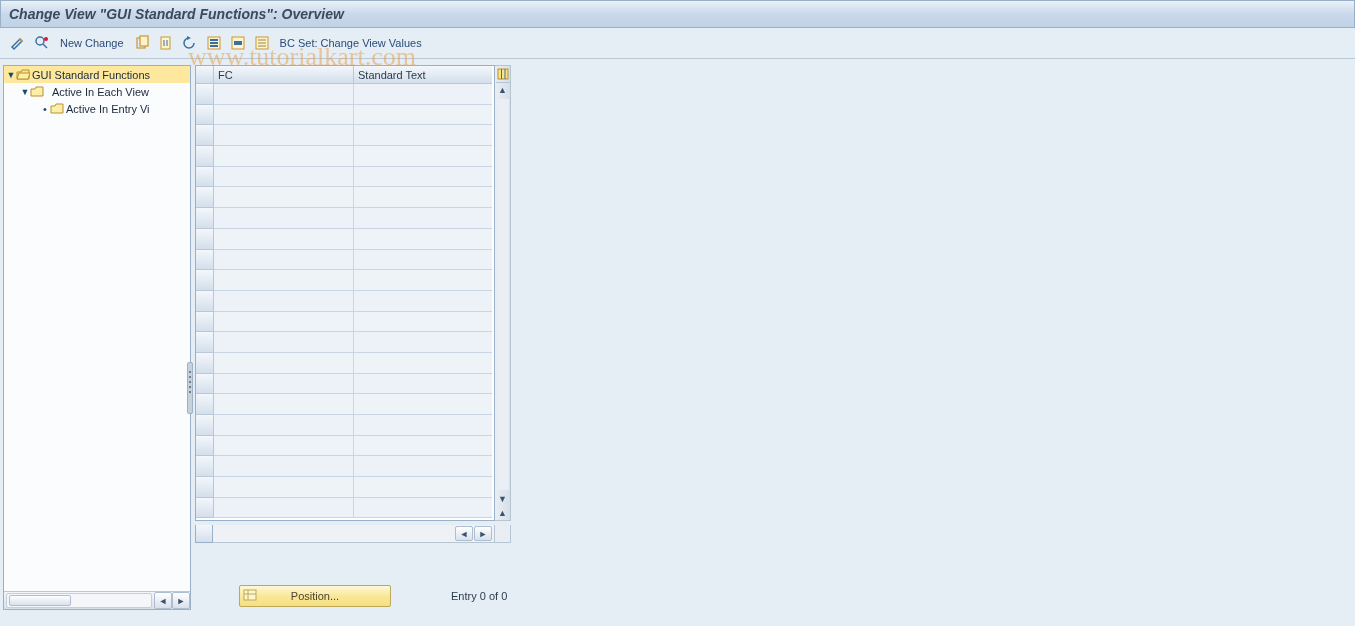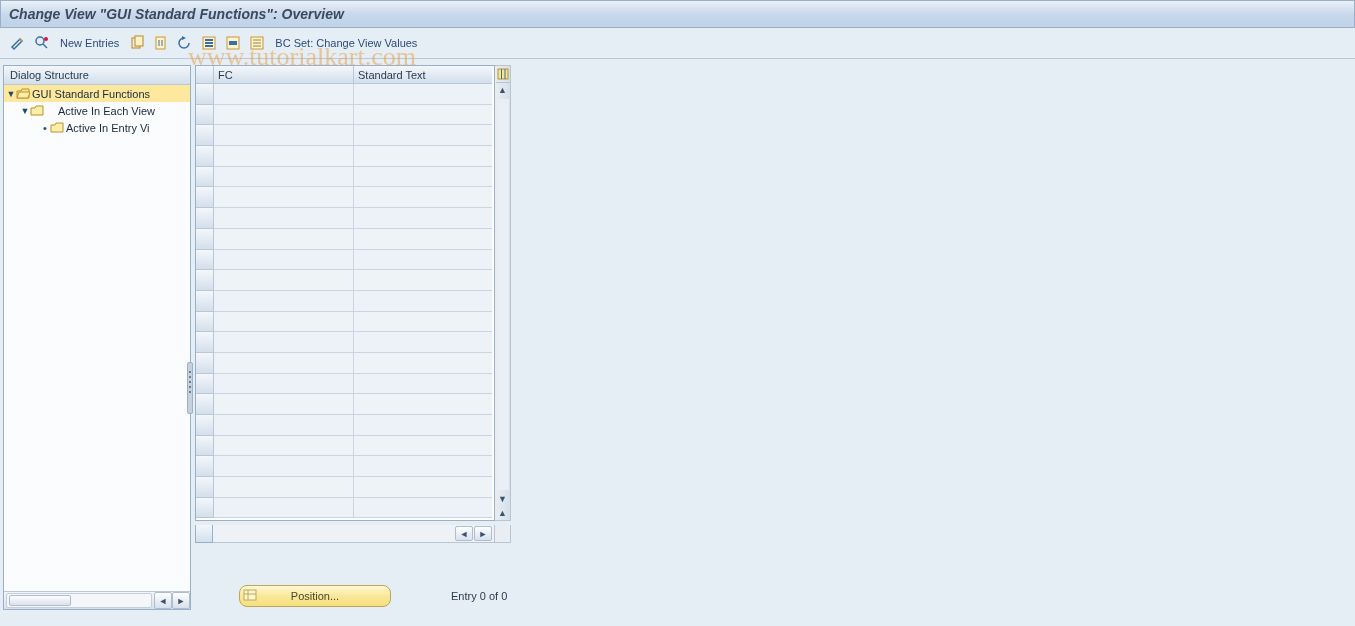--- a/index.html
+++ b/index.html
@@ -259,21 +259,21 @@
     height: 22px;
     display:flex;
     align-items:center;
   }
   .position-btn {
     margin-left:44px;
     width:150px;
     height:20px;
     background:linear-gradient(to bottom,#fef8d6 0%, #f9e89a 50%, #f6df7d 100%);
     border:1px solid #bca85a;
-    border-radius:8px;
+    border-radius:2px;
     display:flex;
     align-items:center;
     justify-content:center;
     color:#4a4430;
     font-size:11px;
     cursor:pointer;
     position:relative;
   }
   .position-btn .pb-icon {
     position:absolute;
@@ -326,21 +326,21 @@
         <path d="M10 4 L12 6" stroke="#d79a3a" stroke-width="2"></path>
       </svg>
   </span>
   <span class="tb-icon">
     <svg width="16" height="16">
         <circle cx="6" cy="6" r="4" fill="none" stroke="#3a6fa5" stroke-width="1.5"></circle>
         <line x1="9" y1="9" x2="13" y2="13" stroke="#3a6fa5" stroke-width="1.5"></line>
         <circle cx="12" cy="4" r="2" fill="#d14"></circle>
       </svg>
   </span>
-  <span class="tb-text">New Entries</span>
+  <span class="tb-text">New Change</span>
   <span class="tb-icon">
     <svg width="16" height="16">
         <rect x="3" y="3" width="8" height="10" fill="none" stroke="#c9953a" stroke-width="1.2"></rect>
         <rect x="6" y="1" width="8" height="10" fill="#fef3c9" stroke="#c9953a" stroke-width="1.2"></rect>
       </svg>
   </span>
   <span class="tb-icon">
     <svg width="16" height="16">
         <rect x="3" y="2" width="9" height="12" fill="#fef3c9" stroke="#c9953a" stroke-width="1"></rect>
         <line x1="6" y1="5" x2="6" y2="11" stroke="#3a6fa5"></line>
@@ -376,40 +376,39 @@
       </svg>
   </span>
   <span class="tb-text">BC Set: Change View Values</span>
 </div>
 
 <div class="watermark">www.tutorialkart.com</div>
 
 <div class="content">
 
   <div class="tree-panel">
-    <div class="tree-header">Dialog Structure</div>
     <div class="tree-body">
       <div class="tree-row selected" style="padding-left:2px;">
         <span class="expander">▼</span>
         <span class="folder-icon">
           <svg width="14" height="12">
               <path d="M1 3 L5 3 L6 1 L13 1 L13 10 L1 10 Z" fill="#fbe48a" stroke="#b8932e"></path>
               <path d="M1 10 L3 4 L14 4 L12 10 Z" fill="#fdeea8" stroke="#b8932e"></path>
             </svg>
         </span>
         <span style="margin-left:2px;">GUI Standard Functions</span>
       </div>
       <div class="tree-row" style="padding-left:16px;">
         <span class="expander">▼</span>
         <span class="folder-icon">
           <svg width="14" height="12">
               <path d="M1 3 L5 3 L6 1 L13 1 L13 10 L1 10 Z" fill="#fdeea8" stroke="#b8932e"></path>
             </svg>
         </span>
-        <span style="margin-left:14px;">Active In Each View</span>
+        <span style="margin-left:8px;">Active In Each View</span>
       </div>
       <div class="tree-row" style="padding-left:36px;">
         <span class="leaf-dot">•</span>
         <span class="folder-icon">
           <svg width="14" height="12">
               <path d="M1 3 L5 3 L6 1 L13 1 L13 10 L1 10 Z" fill="#fdeea8" stroke="#b8932e"></path>
             </svg>
         </span>
         <span style="margin-left:2px;">Active In Entry Vi</span>
       </div>

